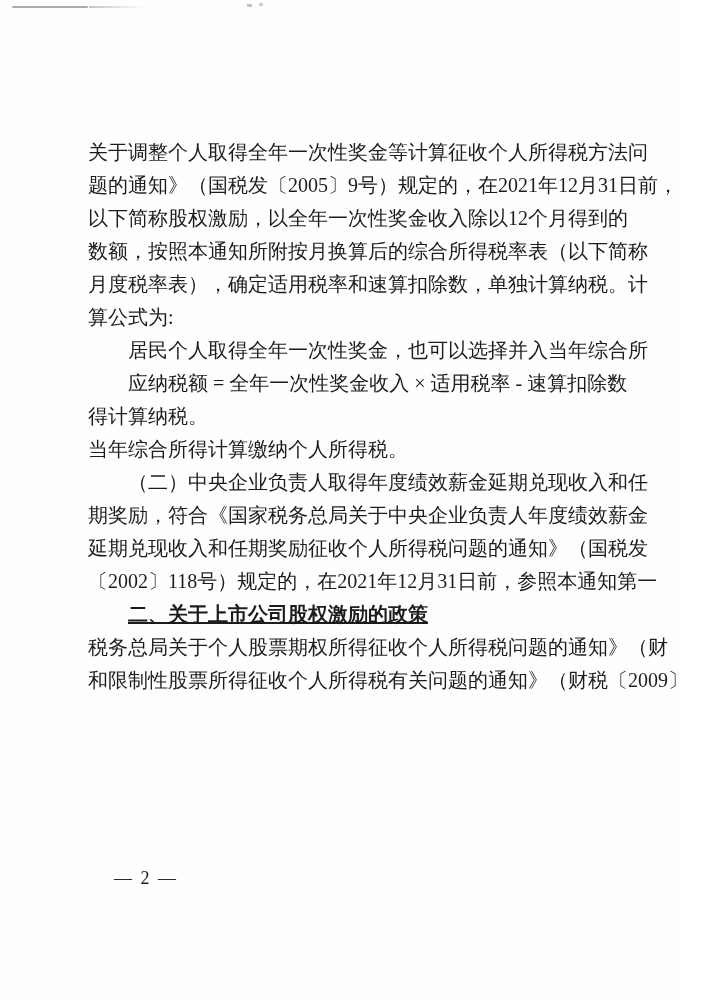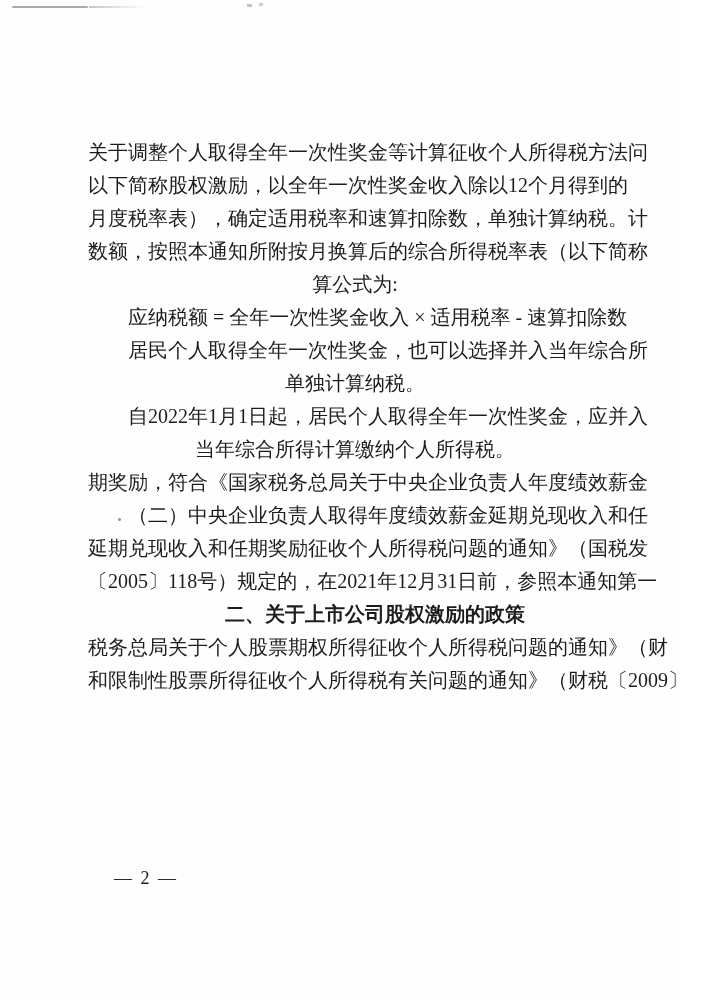--- a/index.html
+++ b/index.html
@@ -43,31 +43,32 @@
     position: absolute;
     left: 88px;
     top: 136px;
     width: 534px;
   }
   .line {
     height: 33px;
     line-height: 33px;
     font-size: 20px;
     white-space: nowrap;
-    text-align: center;
+    text-align: left;
     letter-spacing: 0;
   }
   .line.fill {
     text-align: justify;
     text-align-last: justify;
   }
   .line.indent { text-indent: 2em; }
   .line.heading {
     font-family: "Liberation Sans", sans-serif;
     font-weight: bold;
+    text-decoration: underline;
   }
   .footer {
     position: absolute;
     left: 114px;
     top: 866px;
     height: 24px;
     line-height: 24px;
     font-size: 18px;
     letter-spacing: 2px;
     color: var(--ink, #1c1c1c);
@@ -78,32 +79,32 @@
 
 <div class="page">
   <div class="streak-main"></div>
   <div class="streak-tail"></div>
   <div class="speck-a"></div>
   <div class="speck-b"></div>
   <div class="speck-dot"></div>
 
   <main class="text-block">
       <div class="line fill">关于调整个人取得全年一次性奖金等计算征收个人所得税方法问</div>
+      <div class="line fill">题的通知》（国税发〔2005〕9号）规定的，在2021年12月31日前，</div>
       <div class="line fill">以下简称股权激励，以全年一次性奖金收入除以12个月得到的</div>
+      <div class="line fill">数额，按照本通知所附按月换算后的综合所得税率表（以下简称</div>
       <div class="line fill">月度税率表），确定适用税率和速算扣除数，单独计算纳税。计</div>
-      <div class="line fill">数额，按照本通知所附按月换算后的综合所得税率表（以下简称</div>
       <div class="line">算公式为:</div>
+      <div class="line indent fill">居民个人取得全年一次性奖金，也可以选择并入当年综合所</div>
       <div class="line indent">应纳税额 = 全年一次性奖金收入 × 适用税率 - 速算扣除数</div>
-      <div class="line indent fill">居民个人取得全年一次性奖金，也可以选择并入当年综合所</div>
-      <div class="line">单独计算纳税。</div>
-      <div class="line indent fill">自2022年1月1日起，居民个人取得全年一次性奖金，应并入</div>
+      <div class="line">得计算纳税。</div>
       <div class="line">当年综合所得计算缴纳个人所得税。</div>
+      <div class="line indent fill">（二）中央企业负责人取得年度绩效薪金延期兑现收入和任</div>
       <div class="line fill">期奖励，符合《国家税务总局关于中央企业负责人年度绩效薪金</div>
-      <div class="line indent fill">（二）中央企业负责人取得年度绩效薪金延期兑现收入和任</div>
       <div class="line fill">延期兑现收入和任期奖励征收个人所得税问题的通知》（国税发</div>
-      <div class="line fill">〔2005〕118号）规定的，在2021年12月31日前，参照本通知第一</div>
+      <div class="line fill">〔2002〕118号）规定的，在2021年12月31日前，参照本通知第一</div>
       <div class="line indent heading">二、关于上市公司股权激励的政策</div>
       <div class="line fill">税务总局关于个人股票期权所得征收个人所得税问题的通知》（财</div>
       <div class="line fill">和限制性股票所得征收个人所得税有关问题的通知》（财税〔2009〕</div>
     </main>
 
   <div class="footer">— 2 —</div>
 </div>
 
 </body></html>

